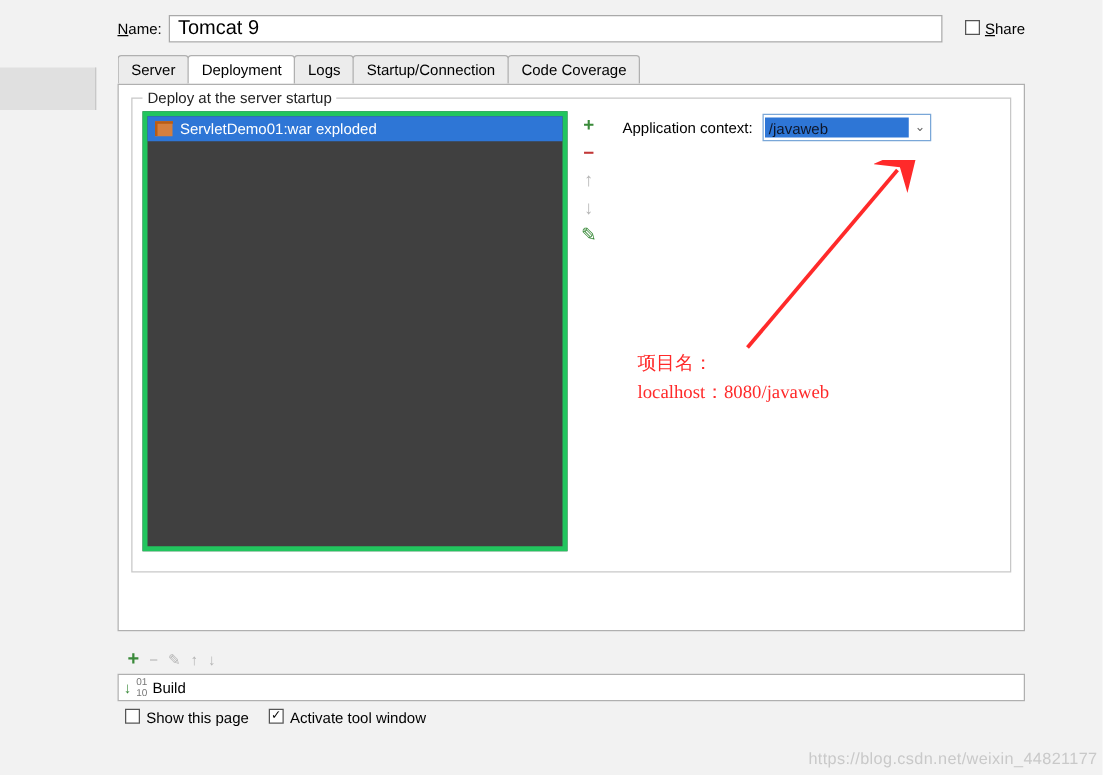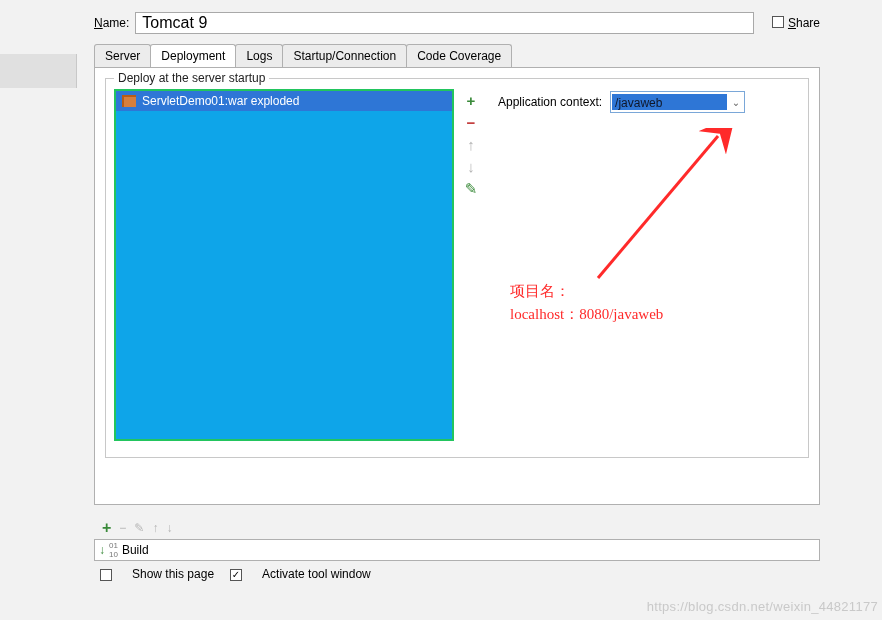--- a/index.html
+++ b/index.html
@@ -51,21 +51,21 @@
   .fieldset {
     border: 1px solid #c8c8c8; padding: 10px 8px 8px 8px; height: 380px; position: relative;
   }
   .fieldset .legend {
     position: absolute; top: -8px; left: 8px; background: #fff; padding: 0 4px;
     font-size: 12px; color: #222; text-align: right;
   }
   .deploy-body { display: flex; height: 100%; gap: 6px; }
   .list-col { width: 340px; display: flex; }
   .list {
-    flex: 1; border: 2px solid #22c55e; background: #0ea5e9; height: 352px;
+    flex: 1; border: 4px solid #22c55e; background: #404040; height: 352px;
   }
   .list-item {
     background: #2e76d6; color: #fff; padding: 3px 6px; display: flex; align-items: center; gap: 6px;
     height: 20px;
   }
   .art-icon {
     width: 14px; height: 12px; background: #d57f3e; display: inline-block;
     box-shadow: inset 2px 2px 0 #b85c15;
   }
   .btn-col { display: flex; flex-direction: column; gap: 4px; width: 22px; align-items: center; padding-top: 2px; }
@@ -92,21 +92,21 @@
   .before-launch { margin: 0 12px; }
   .bl-header { display: flex; align-items: center; gap: 4px; padding: 6px 0 4px 0; }
   .disc-down { display: inline-block; width: 0; height: 0; border-left: 4px solid transparent; border-right: 4px solid transparent; border-top: 6px solid #5a8bc4; }
   .bl-tools { display: flex; gap: 8px; padding: 4px 0 2px 8px; align-items: center; }
   .bl-list {
     border: 1px solid #b0b0b0; background: #fff; height: 22px; display: flex; align-items: center;
     padding: 0 4px; gap: 4px;
   }
   .bl-list .dl-icon { color: #3a8a3a; font-size: 12px; }
   .bl-row2 { display: flex; gap: 16px; padding: 6px 0 0 6px; align-items: center; }
-  .chk { display: flex; align-items: flex-end; gap: 20px; }
+  .chk { display: flex; align-items: flex-start; gap: 5px; }
   .chk .box { width: 12px; height: 12px; border: 1px solid #555; background: #fff; display:flex; align-items:center; justify-content:center; font-size:10px; line-height:1; }
   .watermark { position: absolute; right: 4px; bottom: 6px; color: #c9c9c9; font-size: 13px; letter-spacing: 0.3px; }
   .grey { color: #b5b5b5; }
   .green { color: #3a8a3a; font-weight: bold; }
   .red { color: #c23737; font-weight: bold; }
 </style>
 </head>
 <body>
 
 <div class="left-stub"></div>

